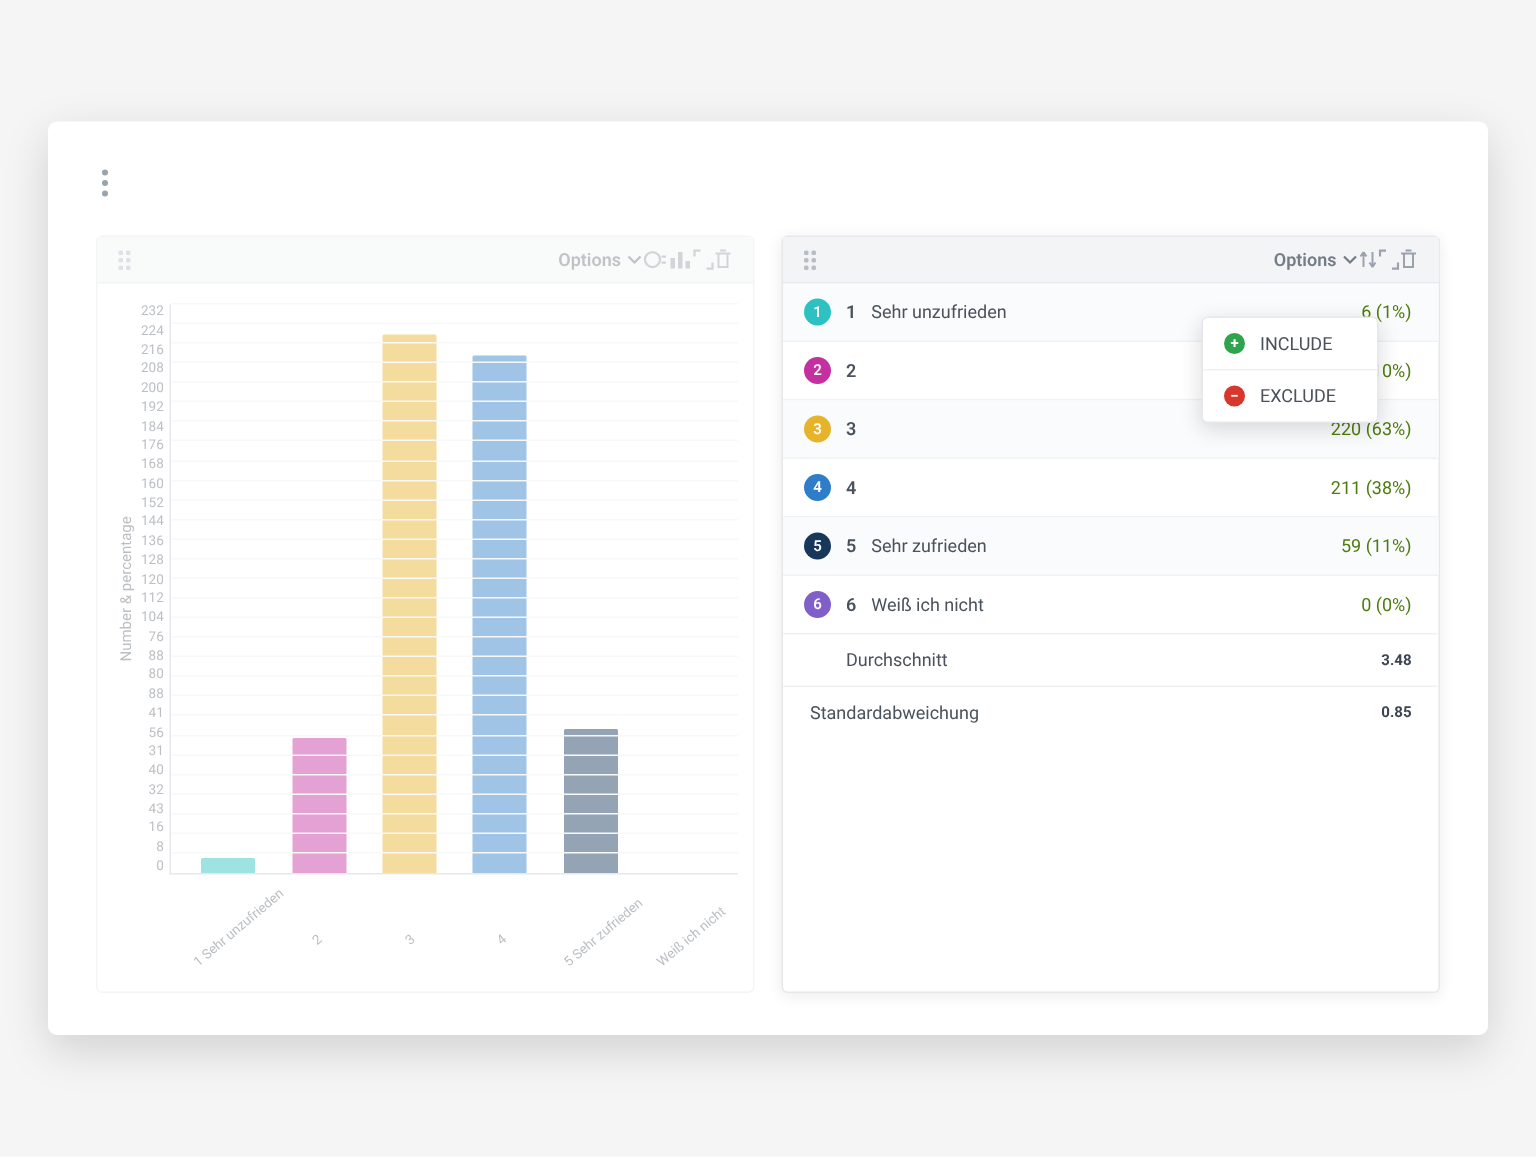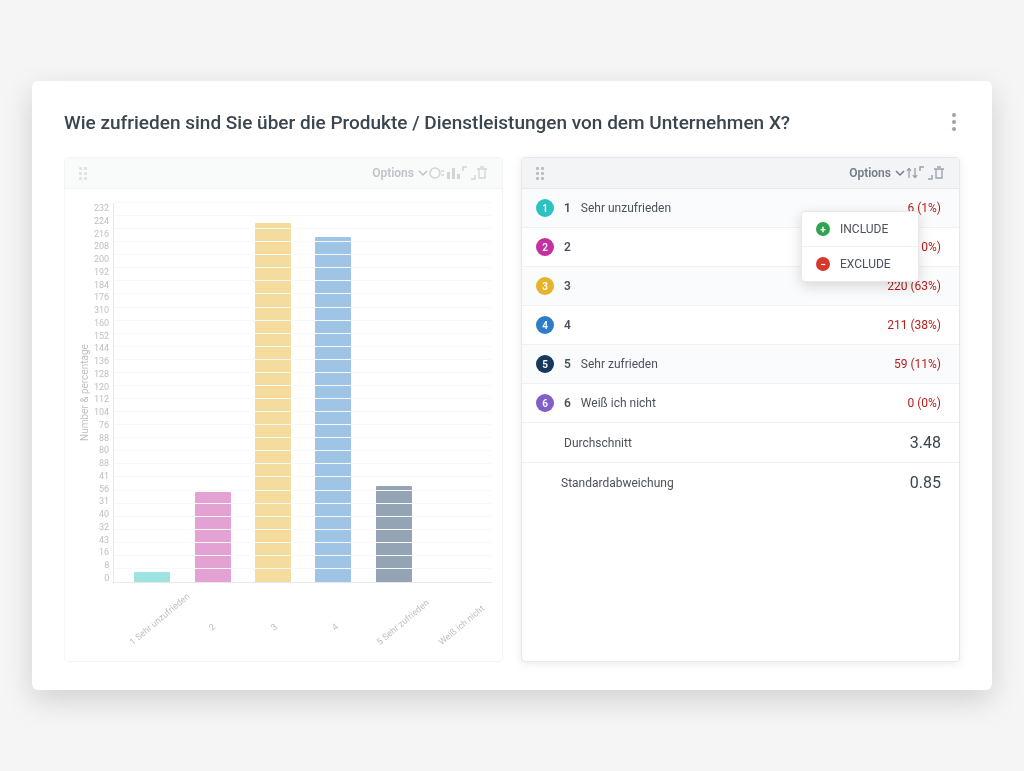--- a/index.html
+++ b/index.html
@@ -145,24 +145,24 @@
     color: #4a525c;
   }
   .row:last-child { border-bottom: none; }
   .row.alt { background: #fafbfc; }
   .row .left { display: flex; align-items: center; gap: 10px; }
   .badge {
     width: 18px; height: 18px; border-radius: 50%;
     color: #fff; font-size: 10px; display:flex; align-items:center; justify-content:center;
     font-weight:600;
   }
-  .val { color: #b91c1c; font-size: 12px; }
-  .plainval { color: #3b4550; font-size: 16px; font-weight:400;}
+  .val { color: #4d7c0f; font-size: 12px; }
+  .plainval { color: #3b4550; font-size: 10px; font-weight:700;}
   .stat-label { font-size: 12px; color: #4a525c; padding-left: 28px;}
-  .stat-label.compact{padding-left:4px;margin-left:21px;}
+  .stat-label.compact{padding-left:4px;}
   .menu-popup {
     position: absolute;
     top: 22px; right: 40px;
     background: #fff;
     border: 1px solid #e6e8eb;
     border-radius: 4px;
     box-shadow: 0 4px 14px rgba(0,0,0,0.15);
     z-index: 5;
     width: 118px;
   }
@@ -176,21 +176,20 @@
   .menu-popup .mi:first-child{ border-bottom:1px solid #f0f1f3;}
   .circ { width:14px; height:14px; border-radius:50%; color:#fff; display:flex;align-items:center;justify-content:center; font-size:10px; font-weight:700;}
   .circ.green{ background:#2ea44f;}
   .circ.red{ background:#d7382d;}
 </style>
 </head>
 <body>
 
 <div class="card">
   <div class="header-row">
-    <div class="title">Wie zufrieden sind Sie über die Produkte / Dienstleistungen von dem Unternehmen X?</div>
     <div class="kebab">
       <span></span>
         <span></span>
         <span></span>
     </div>
   </div>
 
   <div class="panels">
 
     <div class="panel-left">
@@ -253,21 +252,21 @@
               <div>88</div>
               <div>76</div>
               <div>104</div>
               <div>112</div>
               <div>120</div>
               <div>128</div>
               <div>136</div>
               <div>144</div>
               <div>152</div>
               <div>160</div>
-              <div>310</div>
+              <div>168</div>
               <div>176</div>
               <div>184</div>
               <div>192</div>
               <div>200</div>
               <div>208</div>
               <div>216</div>
               <div>224</div>
               <div>232</div>
             </div>
           <div class="plot" id="plot">

